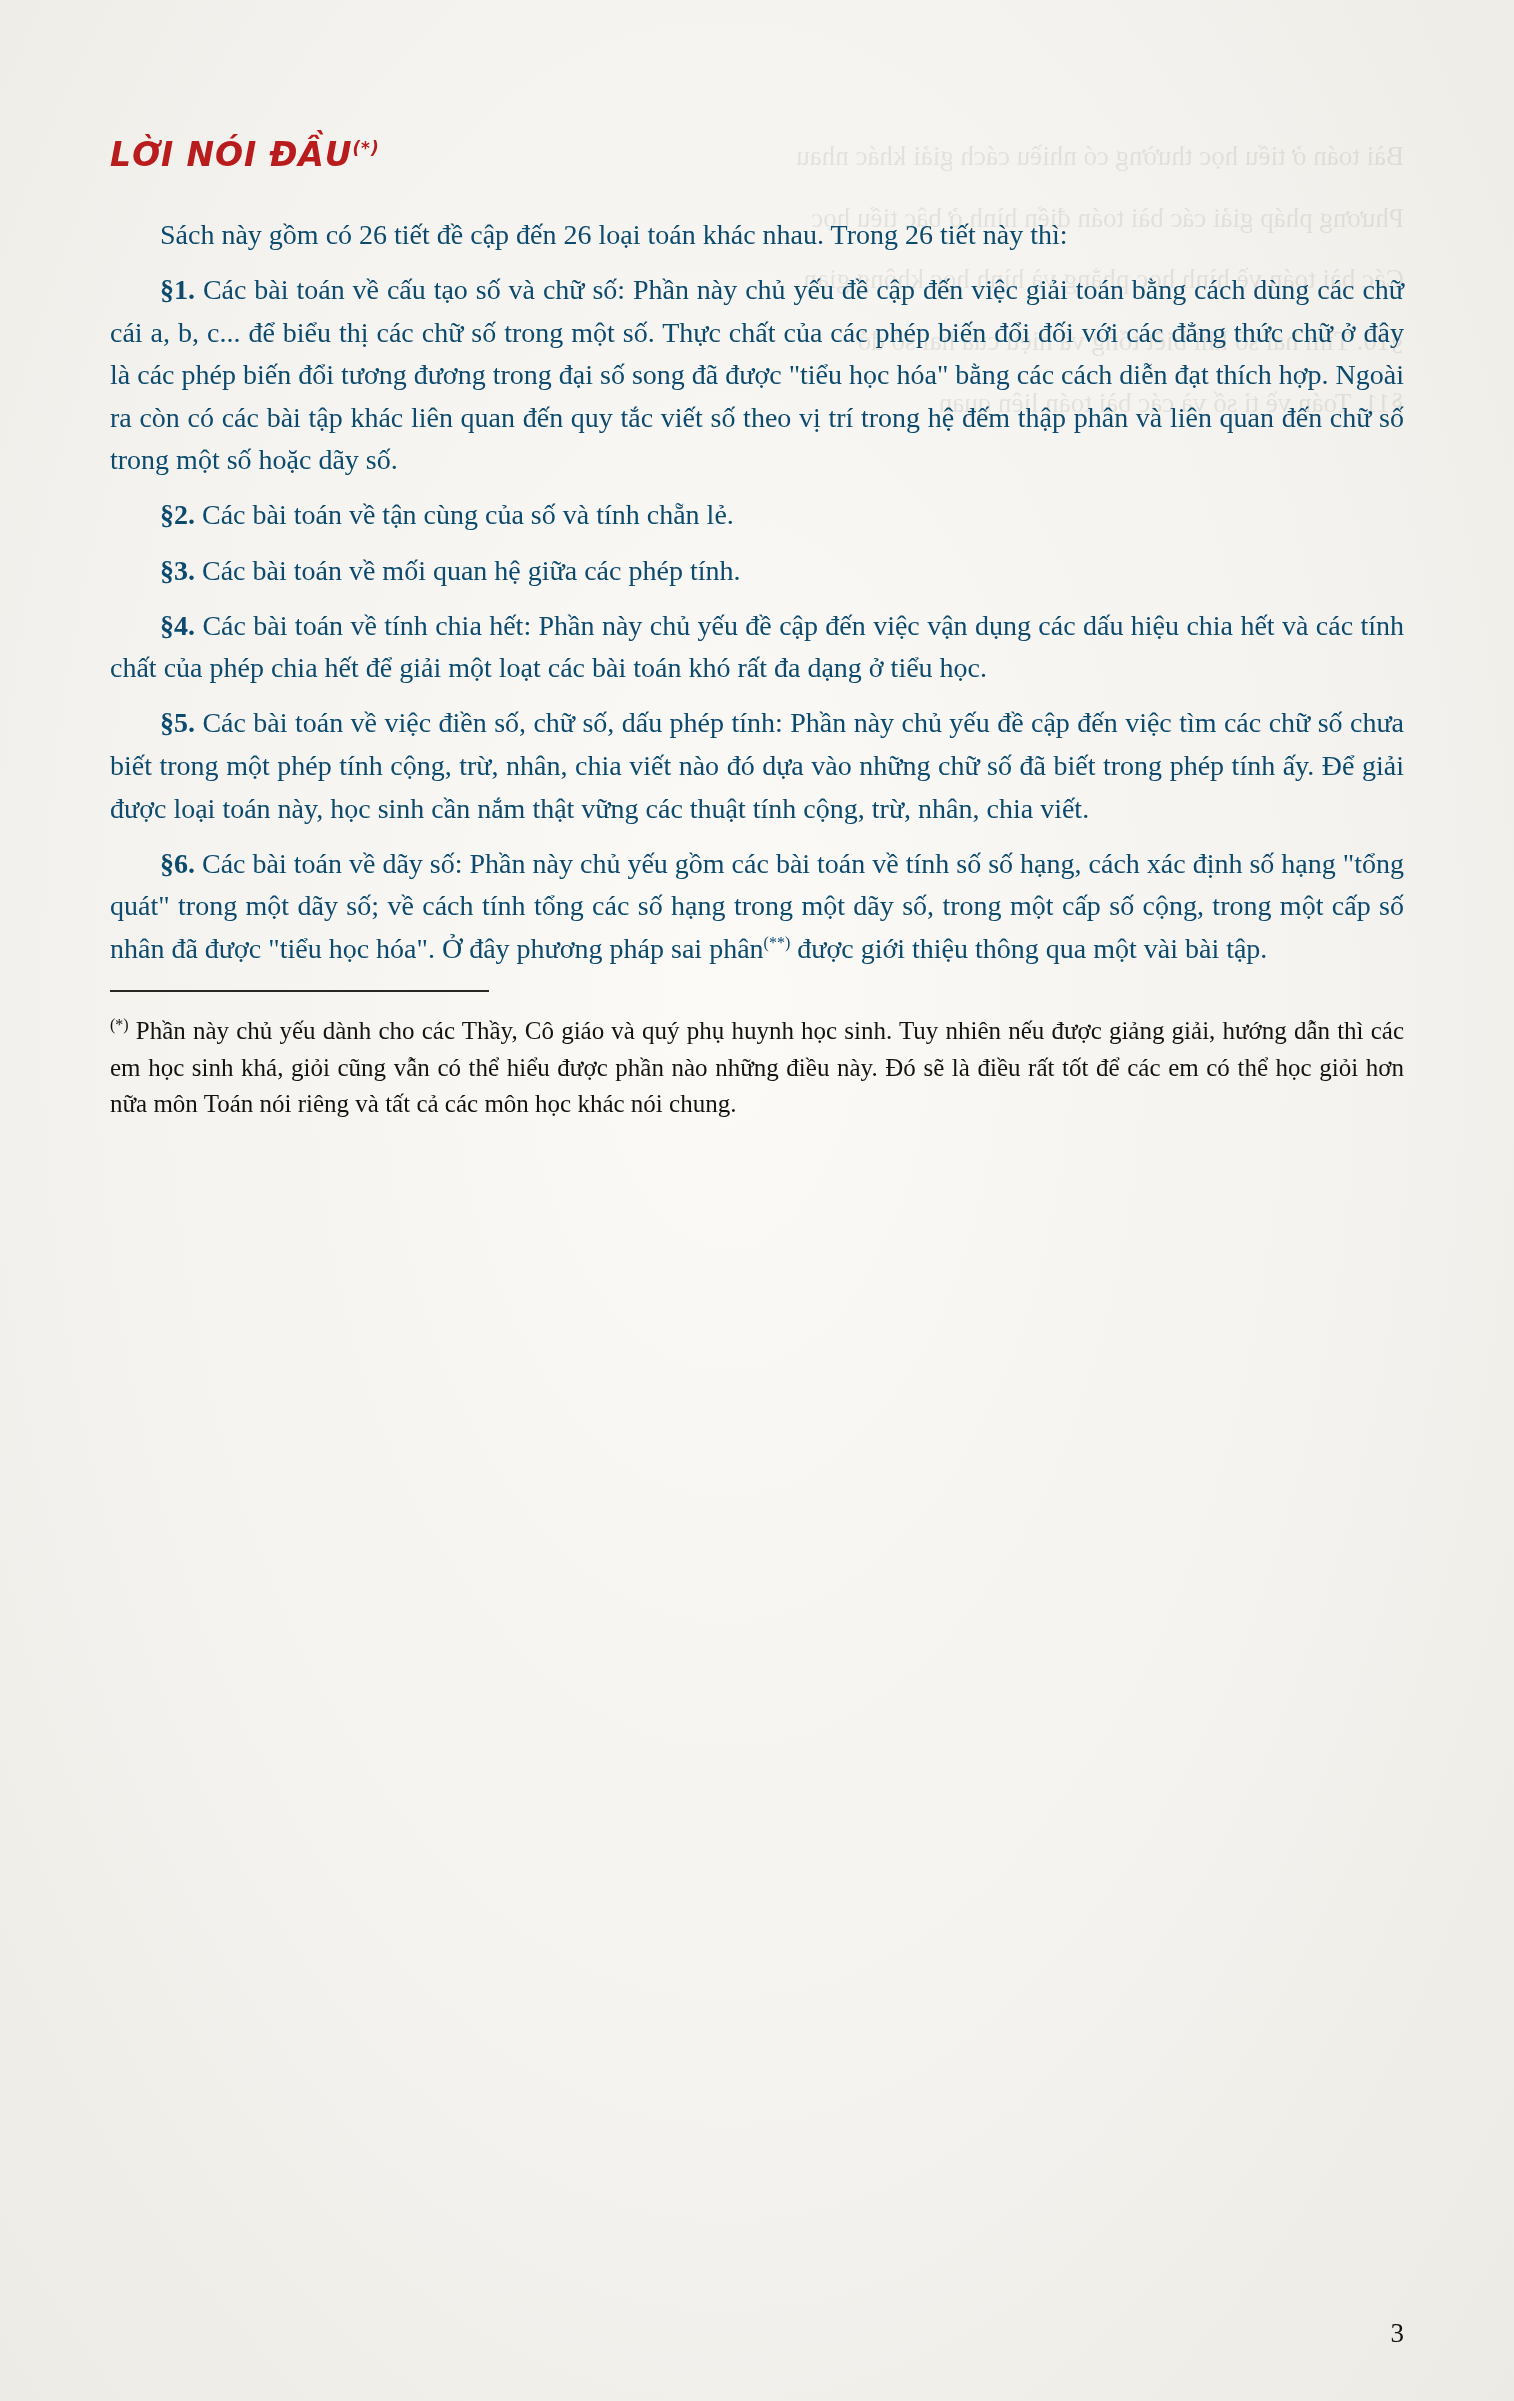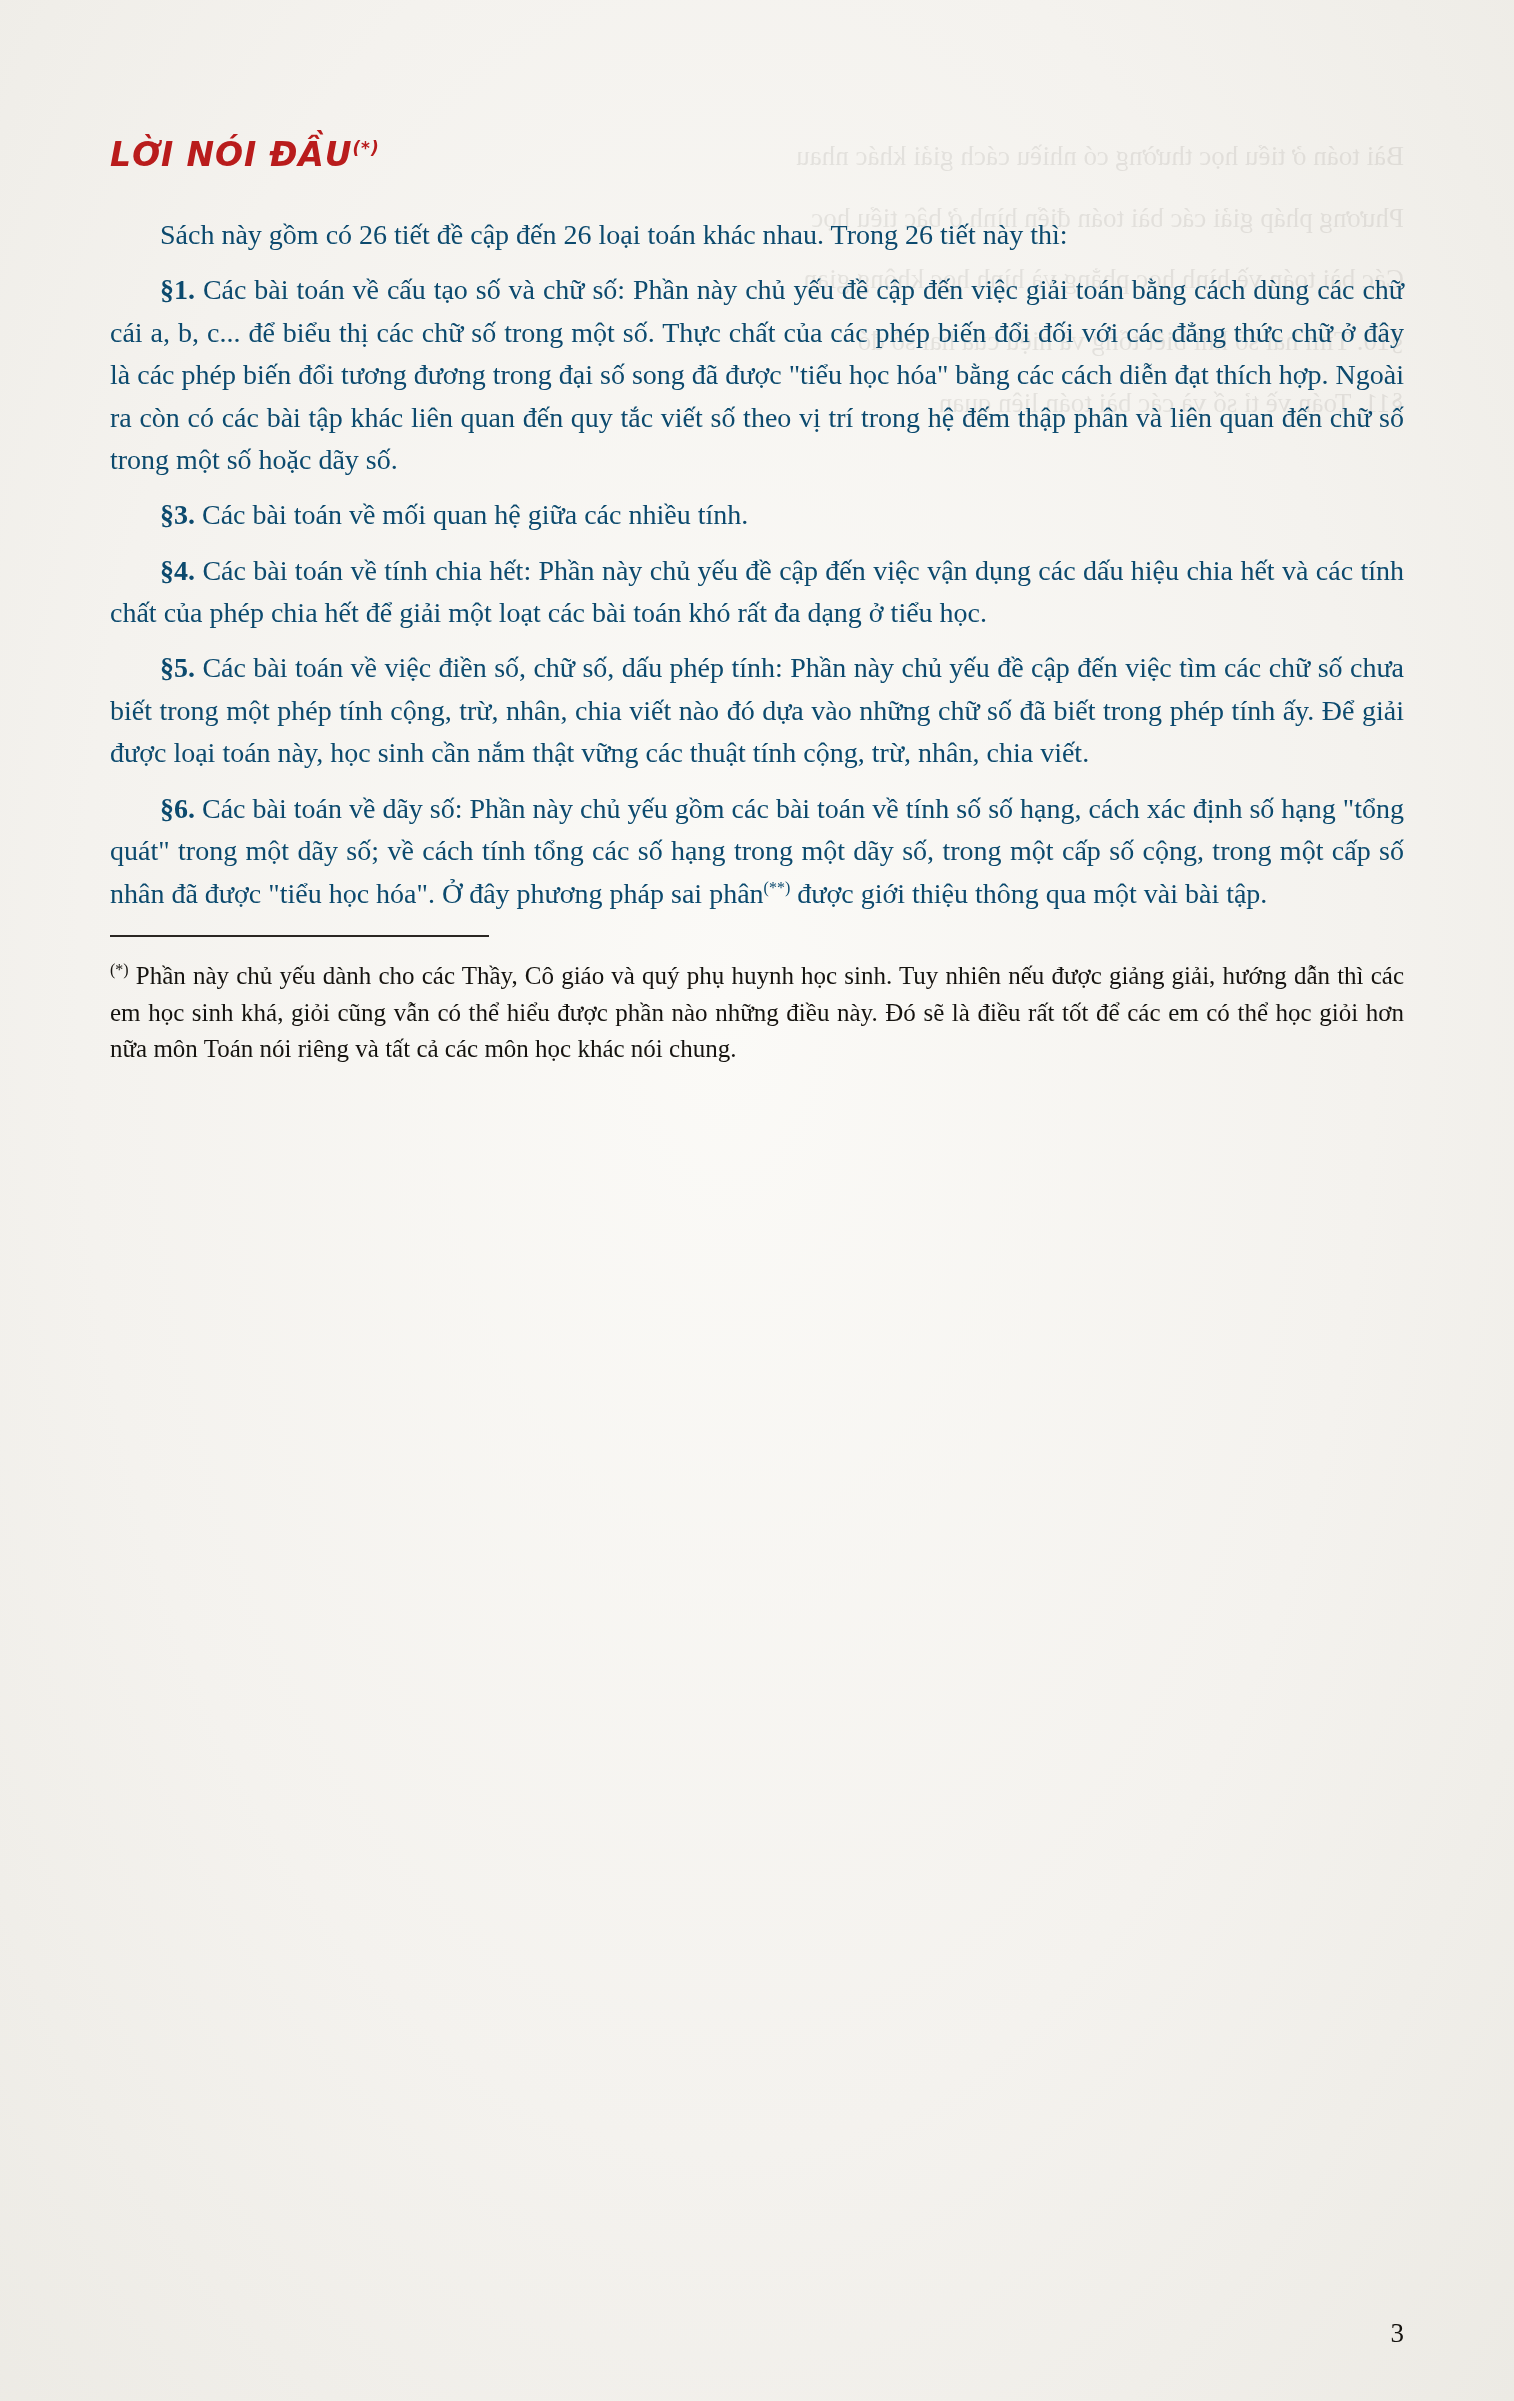--- a/index.html
+++ b/index.html
@@ -135,24 +135,28 @@
     <p class="para">
       <span>Sách này gồm có 26 tiết đề cập đến 26 loại toán khác nhau. Trong 26 tiết này thì:</span>
     </p>
 
 
     <p class="para">
       <span class="sec">§1.</span>
       <span>Các bài toán về cấu tạo số và chữ số: Phần này chủ yếu đề cập đến việc giải toán bằng cách dùng các chữ cái a, b, c... để biểu thị các chữ số trong một số. Thực chất của các phép biến đổi đối với các đẳng thức chữ ở đây là các phép biến đổi tương đương trong đại số song đã được "tiểu học hóa" bằng các cách diễn đạt thích hợp. Ngoài ra còn có các bài tập khác liên quan đến quy tắc viết số theo vị trí trong hệ đếm thập phân và liên quan đến chữ số trong một số hoặc dãy số.</span>
     </p>
 
+    <p class="para">
+      <span class="sec">§2.</span>
+      <span>Các bài toán về tận cùng của số và tính chẵn lẻ.</span>
+    </p>
 
     <p class="para">
       <span class="sec">§3.</span>
-      <span>Các bài toán về mối quan hệ giữa các nhiều tính.</span>
+      <span>Các bài toán về mối quan hệ giữa các phép tính.</span>
     </p>
 
     <p class="para">
       <span class="sec">§4.</span>
       <span>Các bài toán về tính chia hết: Phần này chủ yếu đề cập đến việc vận dụng các dấu hiệu chia hết và các tính chất của phép chia hết để giải một loạt các bài toán khó rất đa dạng ở tiểu học.</span>
     </p>
 
     <p class="para">
       <span class="sec">§5.</span>
       <span>Các bài toán về việc điền số, chữ số, dấu phép tính: Phần này chủ yếu đề cập đến việc tìm các chữ số chưa biết trong một phép tính cộng, trừ, nhân, chia viết nào đó dựa vào những chữ số đã biết trong phép tính ấy. Để giải được loại toán này, học sinh cần nắm thật vững các thuật tính cộng, trừ, nhân, chia viết.</span>

